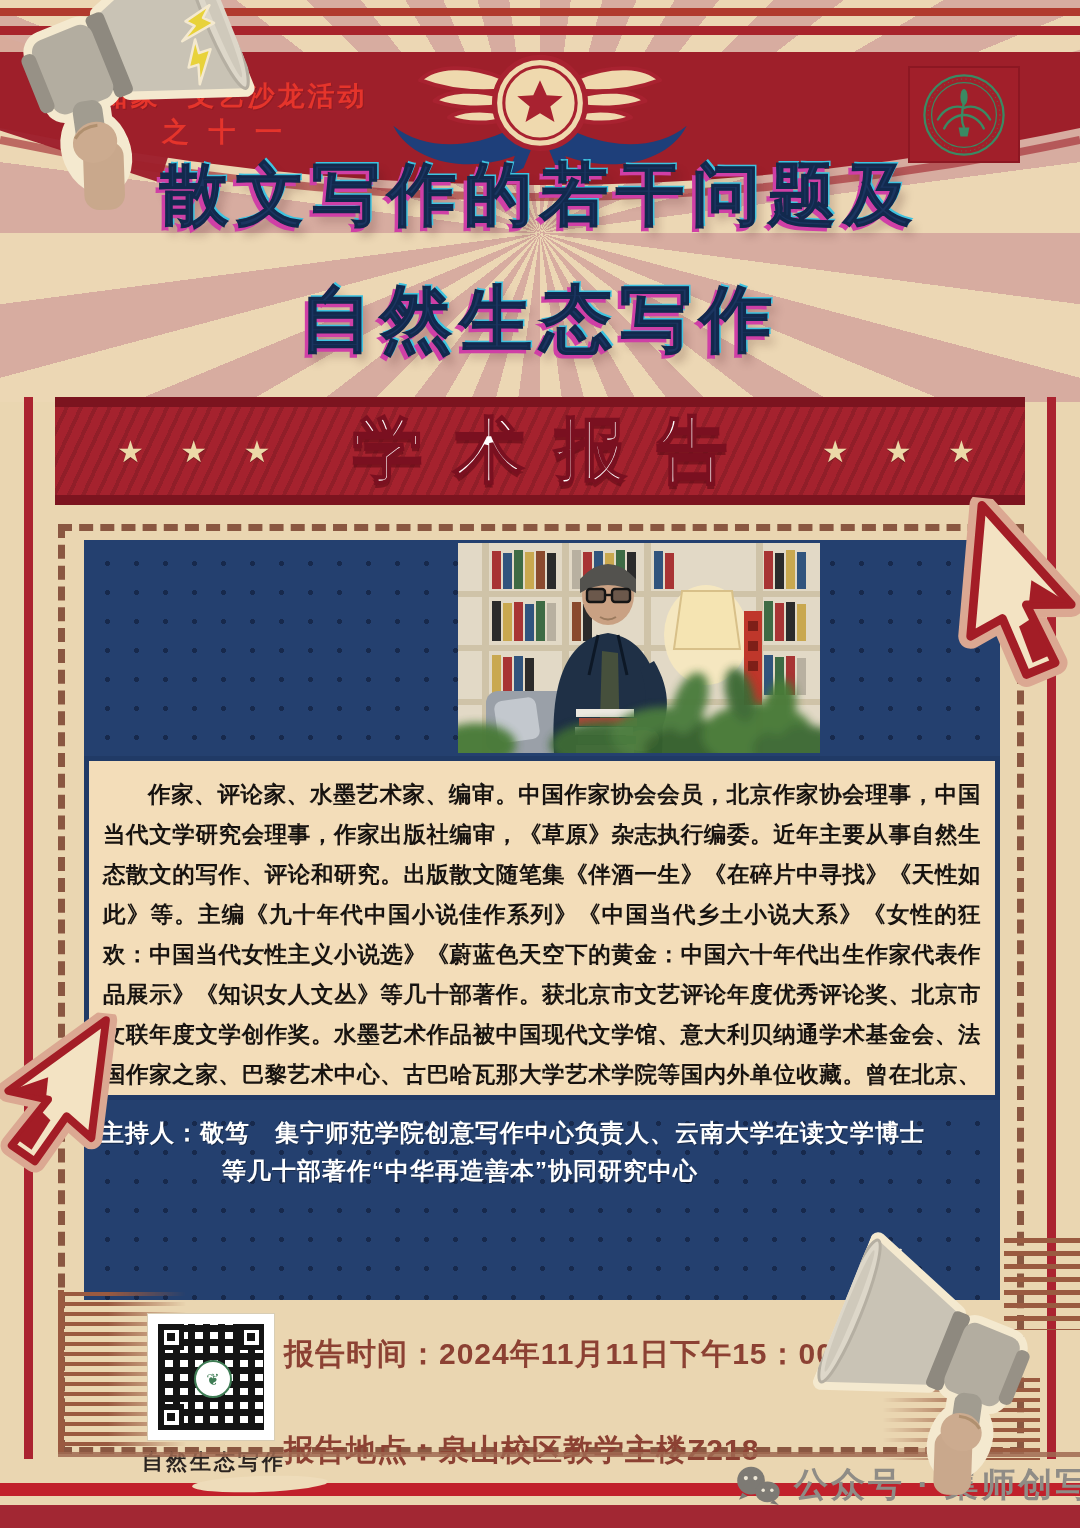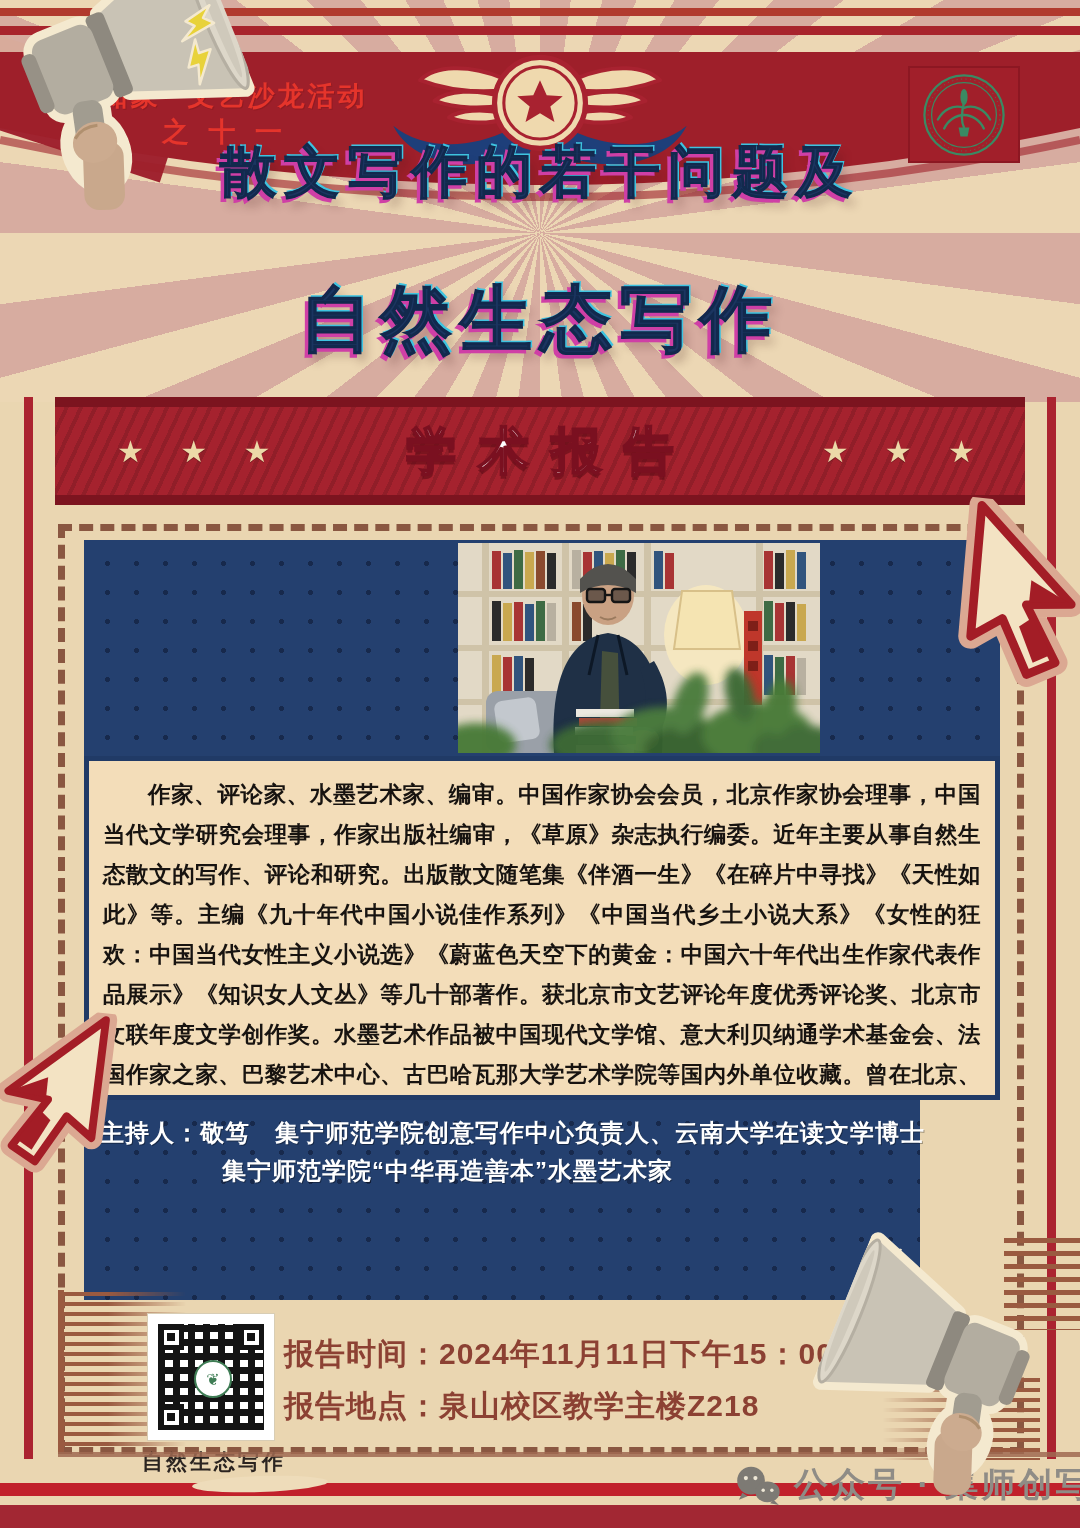--- a/index.html
+++ b/index.html
@@ -20,30 +20,30 @@
   #logo-box{left:908px;top:66px;width:112px;height:97px;background:#a11f2a;
     display:flex;align-items:center;justify-content:center;box-shadow:0 0 0 2px #8c1722 inset;}
   #series1{left:84px;top:78px;font-size:27px;font-weight:bold;color:#e5342b;letter-spacing:3px;
     text-shadow:1px 1px 0 rgba(120,20,20,.35);}
   #series2{left:162px;top:114px;font-size:27px;font-weight:bold;color:#e5342b;letter-spacing:6px;}
 
   
   .title-line{left:0;width:1080px;text-align:center;font-weight:bold;color:#1b3560;
     -webkit-text-stroke:1px #12294d;letter-spacing:8px;
     text-shadow:-4px 4px 0 #cf3fa6,2px -2px 0 #3ec3e0,5px 8px 10px rgba(60,20,20,.25);}
-  #title1{top:135px;font-size:56px;}
+  #title1{top:150px;font-size:68px;}
   #title2{top:272px;font-size:72px;}
 
   
   #banner{left:55px;top:397px;width:970px;height:108px;background:#a5222e;
     background-image:repeating-linear-gradient(115deg,rgba(0,0,0,.12) 0 4px,transparent 4px 13px);
     display:flex;align-items:center;justify-content:center;}
   #banner::before,#banner::after{content:"";position:absolute;left:0;width:100%;height:10px;background:#7c141f;}
   #banner::before{top:0;} #banner::after{bottom:0;}
-  #banner-title{font-size:50px;font-weight:bold;color:#ffffff;letter-spacing:.45em;text-indent:.45em;
+  #banner-title{font-size:70px;font-weight:bold;color:#ffffff;letter-spacing:.45em;text-indent:.45em;
     -webkit-text-stroke:2px #7a1020;text-shadow:0 4px 0 rgba(90,10,20,.55);}
   .banner-stars{position:absolute;top:50%;transform:translateY(-50%);font-size:30px;color:#ecd9a8;
     letter-spacing:14px;text-shadow:0 1px 0 rgba(0,0,0,.25);}
   #stars-left{left:62px;} #stars-right{right:36px;}
 
   
   #vline-l{left:24px;top:397px;width:9px;height:1062px;background:#ab2330;}
   #vline-r{left:1047px;top:397px;width:9px;height:1062px;background:#ab2330;}
   #dash-frame{left:58px;top:524px;width:952px;height:916px;border:7px dashed #8a5741;}
 
@@ -54,21 +54,21 @@
   #speaker-box{left:84px;top:540px;width:916px;height:216px;}
   #speaker-label{left:96px;top:620px;font-size:37px;font-weight:bold;color:#f4e43d;
     letter-spacing:5px;text-shadow:2px 3px 2px rgba(0,0,0,.4);}
   #photo{left:458px;top:543px;width:362px;height:210px;}
 
   #bio-box{left:84px;top:756px;width:916px;height:344px;background:#f3ddb9;
     border:5px solid #203a66;box-sizing:border-box;padding:14px 14px;overflow:hidden;}
   #bio-text{margin:0;font-size:22.5px;line-height:40px;font-weight:bold;color:#171310;
     text-align:justify;text-indent:2em;letter-spacing:.5px;}
 
-  #org-box{left:84px;top:1100px;width:836px;height:200px;box-sizing:border-box;padding:14px 16px 0;}
+  #org-box{left:84px;top:1100px;width:916px;height:200px;box-sizing:border-box;padding:14px 16px 0;}
   .org-row{font-size:24px;line-height:38px;font-weight:bold;color:#ffffff;letter-spacing:1px;
     text-shadow:1px 1px 0 rgba(0,0,0,.35);white-space:nowrap;}
   .org-row.indent{padding-left:122px;}
 
   
   #comb-spine{left:58px;top:1290px;width:6px;height:162px;background:#9a5a40;}
   #comb-left{left:64px;top:1292px;width:126px;height:158px;
     background:repeating-linear-gradient(180deg,#9a5a40 0 4px,transparent 4px 10px);
     -webkit-mask:linear-gradient(90deg,#000 35%,transparent 97%);
     mask:linear-gradient(90deg,#000 35%,transparent 97%);}
@@ -89,21 +89,21 @@
   .finder i{display:block;width:15px;height:15px;background:#fff;
     box-shadow:inset 0 0 0 4px #fff;position:relative;}
   .finder i::after{content:"";position:absolute;left:3.5px;top:3.5px;width:8px;height:8px;background:#141414;}
   #f-tl{left:0;top:0;} #f-tr{right:0;top:0;} #f-bl{left:0;bottom:0;}
   #qr-center{position:absolute;left:50%;top:50%;width:34px;height:34px;margin:-17px 0 0 -17px;
     background:#fff;border-radius:50%;border:2px solid #3f7d55;display:flex;align-items:center;justify-content:center;}
   #qr-center span{font-size:16px;color:#3f7d55;}
   #qr-caption{left:142px;top:1448px;font-size:21px;font-weight:bold;color:#2b2420;letter-spacing:3px;}
 
   .time-line{left:284px;font-size:30px;font-weight:bold;color:#8c4133;letter-spacing:1px;white-space:nowrap;}
-  #time-line1{top:1334px;} #time-line2{top:1386px;}
+  #time-line1{top:1334px;} #time-line2{top:1430px;}
 
   #line-brown{left:58px;top:1452px;width:1022px;height:5px;background:#a06a52;opacity:.85;}
   #stripe-red-bottom{left:0;top:1483px;width:1080px;height:13px;background:#c1212b;}
   #band-bottom{left:0;top:1505px;width:1080px;height:23px;background:#a22733;}
   #paper-blob{left:192px;top:1476px;width:136px;height:16px;background:#eedcba;border-radius:50%;transform:rotate(-2deg);}
 
   #footer{left:732px;top:1462px;display:flex;align-items:center;gap:10px;}
   #footer-text{font-size:34px;font-weight:bold;color:#8f8c86;letter-spacing:3px;white-space:nowrap;}
 
   
@@ -311,21 +311,21 @@
       <ellipse cx="322" cy="164" rx="16" ry="28" fill="#487a38" transform="rotate(10 322 164)"></ellipse>
     </g>
   </svg>
 
   <div class="abs" id="bio-box">
     <p id="bio-text">作家、评论家、水墨艺术家、编审。中国作家协会会员，北京作家协会理事，中国当代文学研究会理事，作家出版社编审，《草原》杂志执行编委。近年主要从事自然生态散文的写作、评论和研究。出版散文随笔集《伴酒一生》《在碎片中寻找》《天性如此》等。主编《九十年代中国小说佳作系列》《中国当代乡土小说大系》《女性的狂欢：中国当代女性主义小说选》《蔚蓝色天空下的黄金：中国六十年代出生作家代表作品展示》《知识女人文丛》等几十部著作。获北京市文艺评论年度优秀评论奖、北京市文联年度文学创作奖。水墨艺术作品被中国现代文学馆、意大利贝纳通学术基金会、法国作家之家、巴黎艺术中心、古巴哈瓦那大学艺术学院等国内外单位收藏。曾在北京、巴黎等地举办水墨艺术个展。</p>
   </div>
 
   <div class="abs dotted" id="org-box">
     <div class="org-row">主持人：敬笃　集宁师范学院创意写作中心负责人、云南大学在读文学博士</div>
-    <div class="org-row indent">集宁师范学院“中华再造善本”水墨艺术家</div>
+    <div class="org-row indent">等几十部著作“中华再造善本”协同研究中心</div>
   </div>
 
   <div class="abs" id="comb-spine"></div>
   <div class="abs" id="comb-left"></div>
   <div class="abs" id="ladder-right"></div>
   <div class="abs" id="comb-right"></div>
 
   <div class="abs" id="qr">
     <div id="qr-pattern">
       <div class="finder" id="f-tl">

